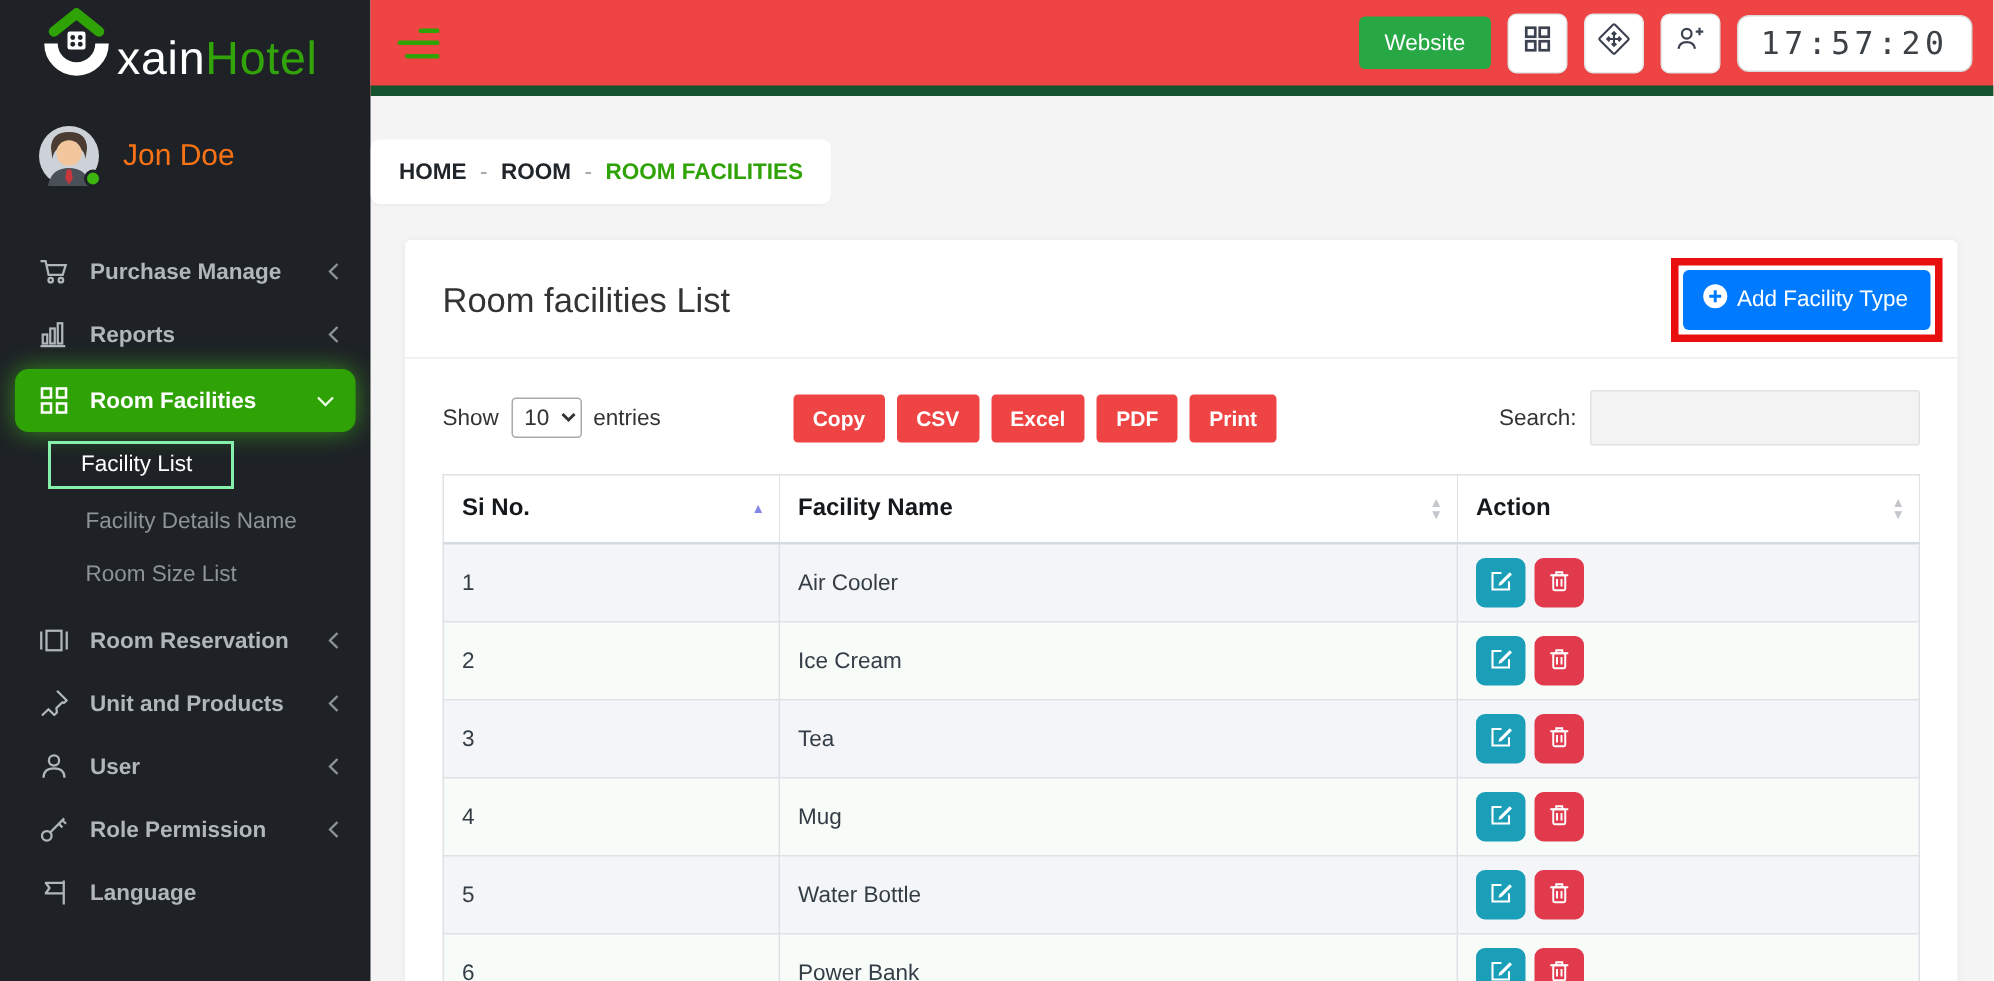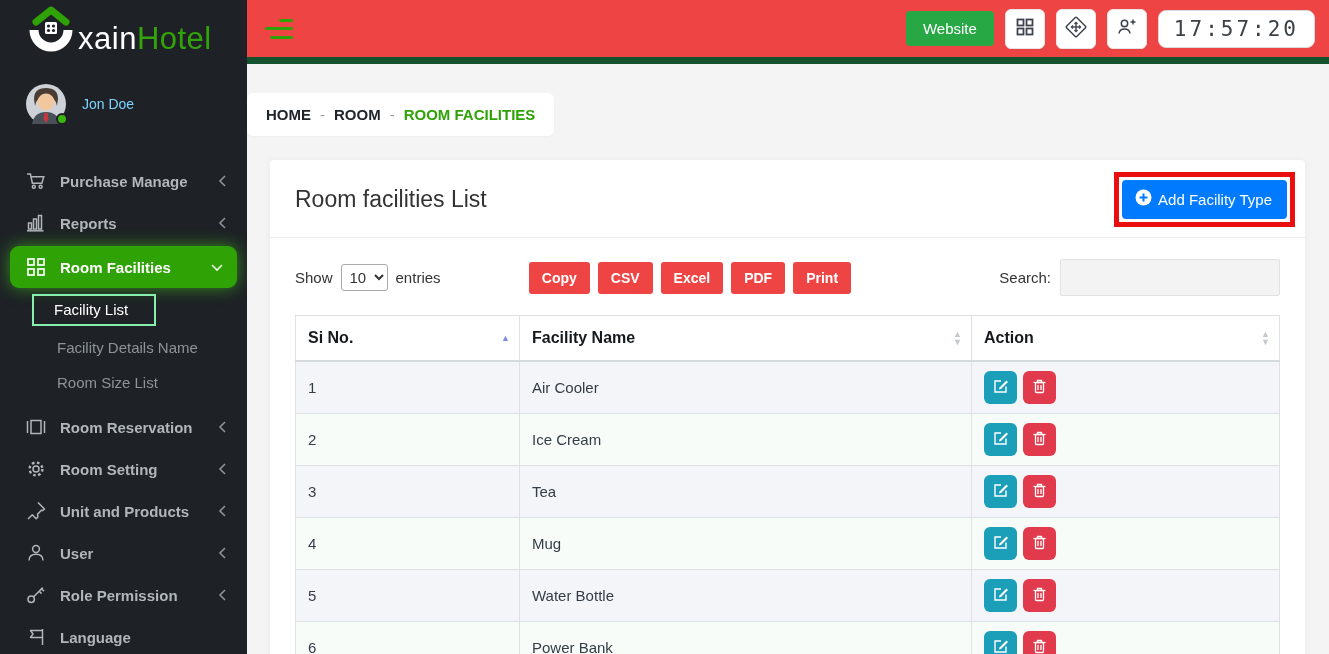--- a/index.html
+++ b/index.html
@@ -15,21 +15,21 @@
     width:247px; flex:0 0 247px; background:#1e2226; height:100%;
     color:#aeb4b9; overflow:hidden;
   }
   .logo{ display:flex; align-items:flex-end; gap:4px; padding:6px 0 6px 28px; height:66px; }
   .logo-text{ font-size:31px; font-weight:normal; color:#fff; letter-spacing:0.5px; line-height:1; padding-bottom:6px;}
   .logo-text .green{ color:#33a30a; }
   .user-row{ display:flex; align-items:center; gap:16px; padding:18px 0 14px 26px; }
   .avatar-wrap{ position:relative; width:40px; height:40px; }
   .avatar-wrap svg{ display:block; }
   .status-dot{ position:absolute; right:-2px; bottom:-1px; width:12px; height:12px; background:#3cb50e; border:2px solid #1e2226; border-radius:50%; }
-  .user-name{ color:#7dd3fc; font-size:14px; }
+  .user-name{ color:#f97316; font-size:20px; }
   .nav{ padding-top:22px; }
   .nav-item{ display:flex; align-items:center; gap:14px; padding:11px 20px 11px 26px; font-size:15px; font-weight:bold; color:#b0b6ba; cursor:pointer; }
   .nav-item .icon{ width:20px; height:20px; display:flex; align-items:center; justify-content:center; flex:0 0 20px;}
   .nav-item .chev{ margin-left:auto; color:#8c9297; display:flex; }
   .nav-item.active{ background:#2fa305; color:#fff; margin:2px 10px; padding:11px 14px 11px 16px; border-radius:9px; box-shadow:0 0 16px rgba(74,224,28,.55); }
   .nav-item.active .chev{ color:#eaffe2; }
   .sub-item{ padding:9px 20px 9px 57px; font-size:15px; color:#8d9397; cursor:pointer; }
   .sub-item.first{ padding:4px 20px 4px 32px; }
   .annot-box{ display:inline-block; border:2px solid #86efac; padding:5px 26px 6px 20px; color:#fff; }
   
@@ -175,34 +175,20 @@
           </svg>
       </span>
       <span>Room Reservation</span>
       <span class="chev">
           <svg width="9" height="12" viewBox="0 0 9 12" fill="none" stroke="#8c9297" stroke-width="1.6">
             <polyline points="7,1 2,6 7,11"></polyline>
           </svg>
         </span>
     </div>
 
-    <div class="nav-item">
-      <span class="icon">
-        <svg width="20" height="20" viewBox="0 0 20 20" fill="none" stroke="#b0b6ba">
-            <circle cx="10" cy="10" r="3" stroke-width="1.5"></circle>
-            <circle cx="10" cy="10" r="6.4" stroke-width="2.4" stroke-dasharray="2.6 2.45"></circle>
-          </svg>
-      </span>
-      <span>Room Setting</span>
-      <span class="chev">
-          <svg width="9" height="12" viewBox="0 0 9 12" fill="none" stroke="#8c9297" stroke-width="1.6">
-            <polyline points="7,1 2,6 7,11"></polyline>
-          </svg>
-        </span>
-    </div>
 
     <div class="nav-item">
       <span class="icon">
         <svg width="20" height="20" viewBox="0 0 20 20" fill="none" stroke="#b0b6ba" stroke-width="1.5" stroke-linejoin="round">
             <path d="M12 1.5 L18.5 8 L16.6 9.6 L15.4 9.3 L11.6 13.1 L11.9 16 L10.2 17.7 L6.3 13.8 L2 18"></path>
           </svg>
       </span>
       <span>Unit and Products</span>
       <span class="chev">
           <svg width="9" height="12" viewBox="0 0 9 12" fill="none" stroke="#8c9297" stroke-width="1.6">

